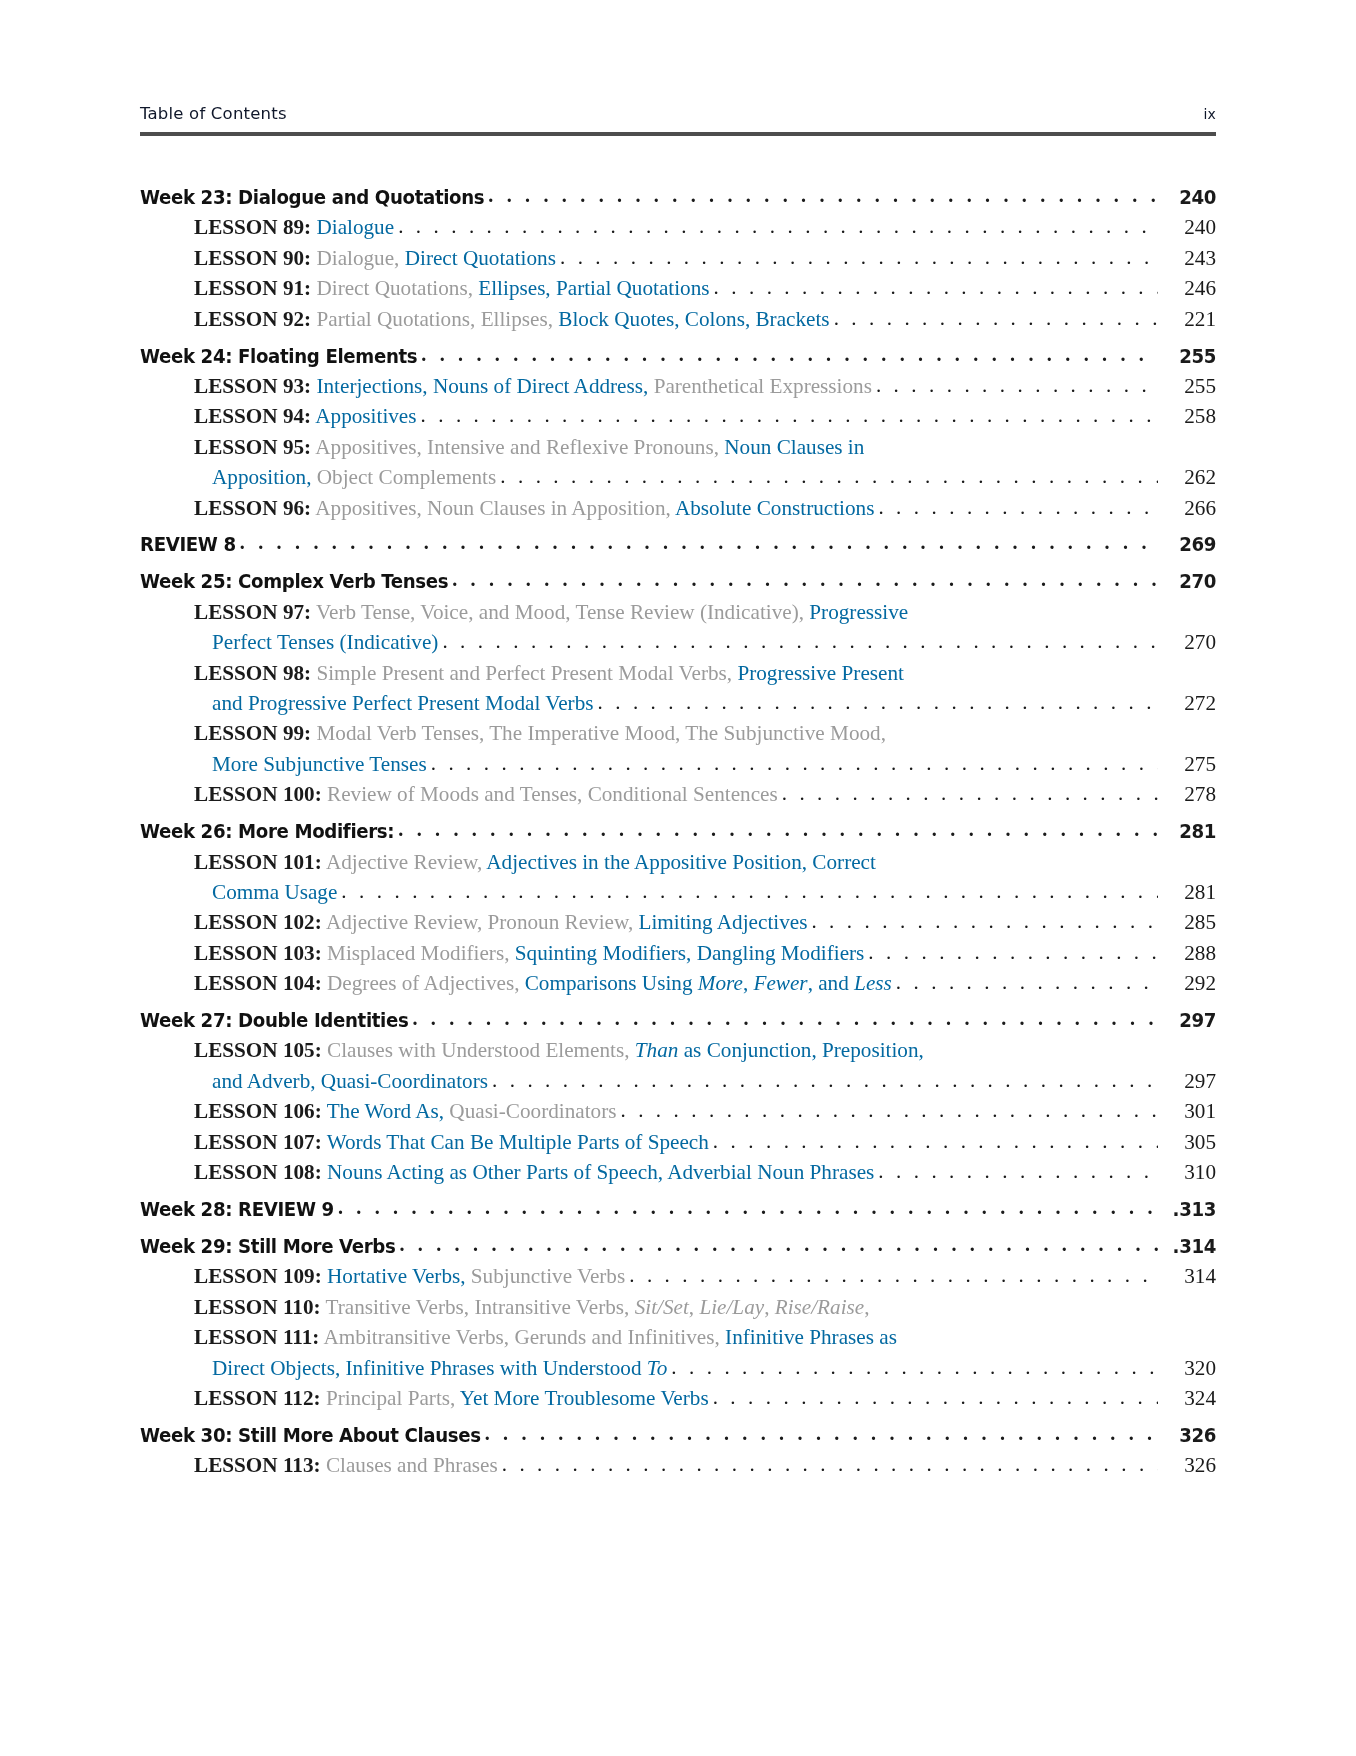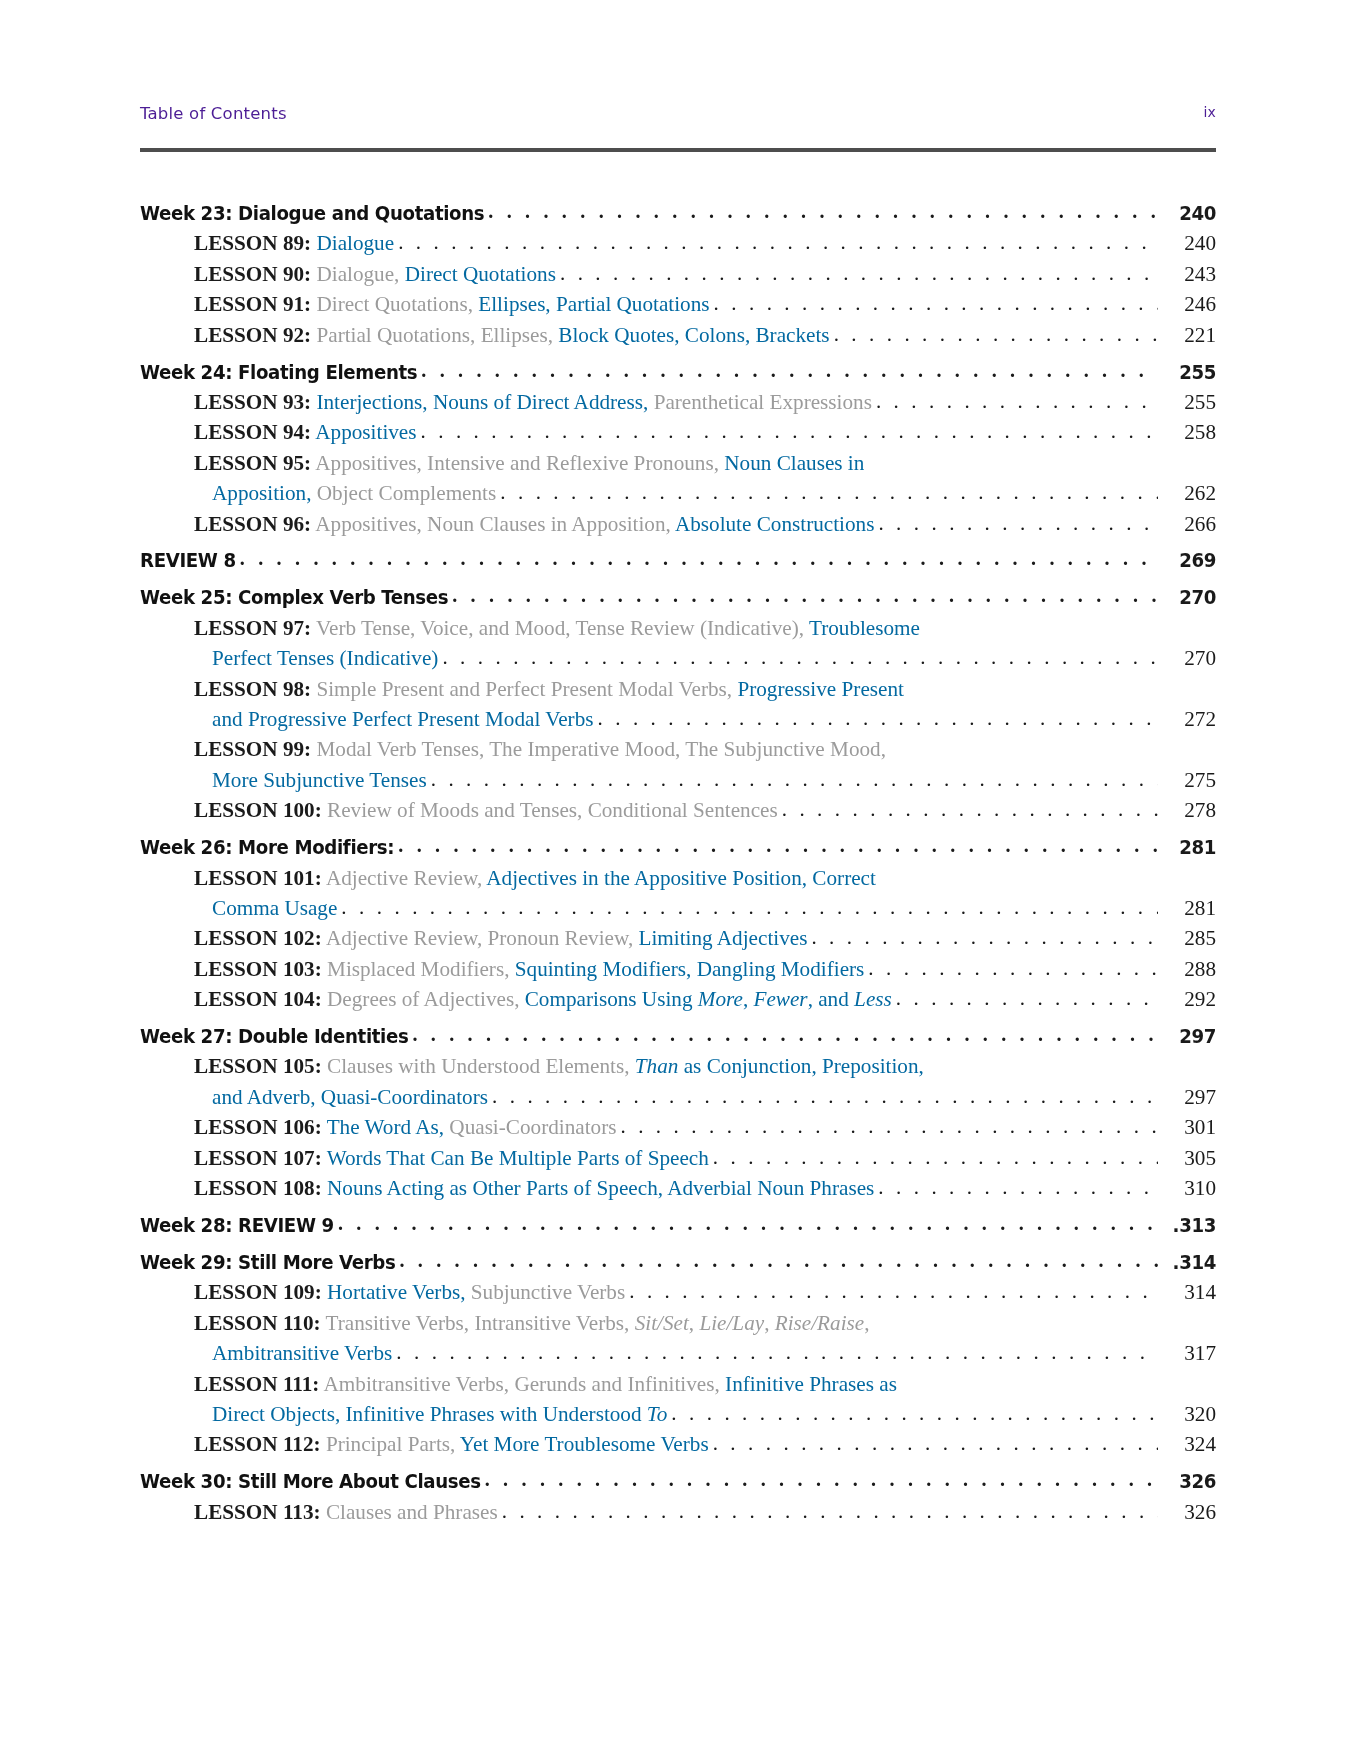--- a/index.html
+++ b/index.html
@@ -16,27 +16,27 @@
   .page {
     position: relative;
     width: 1356px;
     height: 1756px;
     box-sizing: border-box;
     padding: 104px 140px 0 140px;
   }
   
   .runhead {
     display: flex;
-    align-items: flex-start;
+    align-items: center;
     justify-content: space-between;
     font-family: "DejaVu Sans", "Liberation Sans", sans-serif;
     font-size: 16.5px;
     letter-spacing: .2px;
-    color: #4c1d95;
-    padding-bottom: 25px;
+    color: #0f172a;
+    padding-bottom: 9px;
   }
   .runhead .folio {
     font-size: 14px;
   }
   .rule {
     height: 4px;
     background: #4d4d4d;
     margin-bottom: 46px;
   }
   
@@ -200,21 +200,21 @@
         <span class="pg">269</span>
       </div>
       <div class="entry week">
         <span class="txt">Week 25: Complex Verb Tenses</span>
         <span class="leader"></span>
         <span class="pg">270</span>
       </div>
       <div class="entry lesson">
         <span class="txt lbl">LESSON 97:</span>
         <span class="txt rev"> Verb Tense, Voice, and Mood, Tense Review (Indicative),</span>
-        <span class="txt blk"> Troublesome</span>
+        <span class="txt blk"> Progressive</span>
       </div>
       <div class="entry cont">
         <span class="txt blk">Perfect Tenses (Indicative)</span>
         <span class="leader"></span>
         <span class="pg">270</span>
       </div>
       <div class="entry lesson">
         <span class="txt lbl">LESSON 98:</span>
         <span class="txt rev"> Simple Present and Perfect Present Modal Verbs,</span>
         <span class="txt blk"> Progressive Present</span>
@@ -336,25 +336,20 @@
       <div class="entry lesson">
         <span class="txt lbl">LESSON 110:</span>
         <span class="txt rev"> Transitive Verbs, Intransitive Verbs, </span>
         <span class="txt rev it">Sit/Set</span>
         <span class="txt rev">, </span>
         <span class="txt rev it">Lie/Lay</span>
         <span class="txt rev">, </span>
         <span class="txt rev it">Rise/Raise</span>
         <span class="txt rev">,</span>
       </div>
-      <div class="entry cont">
-        <span class="txt blk">Ambitransitive Verbs</span>
-        <span class="leader"></span>
-        <span class="pg">317</span>
-      </div>
       <div class="entry lesson">
         <span class="txt lbl">LESSON 111:</span>
         <span class="txt rev"> Ambitransitive Verbs, Gerunds and Infinitives,</span>
         <span class="txt blk"> Infinitive Phrases as</span>
       </div>
       <div class="entry cont">
         <span class="txt blk">Direct Objects, Infinitive Phrases with Understood </span>
         <span class="txt blk it">To</span>
         <span class="leader"></span>
         <span class="pg">320</span>

